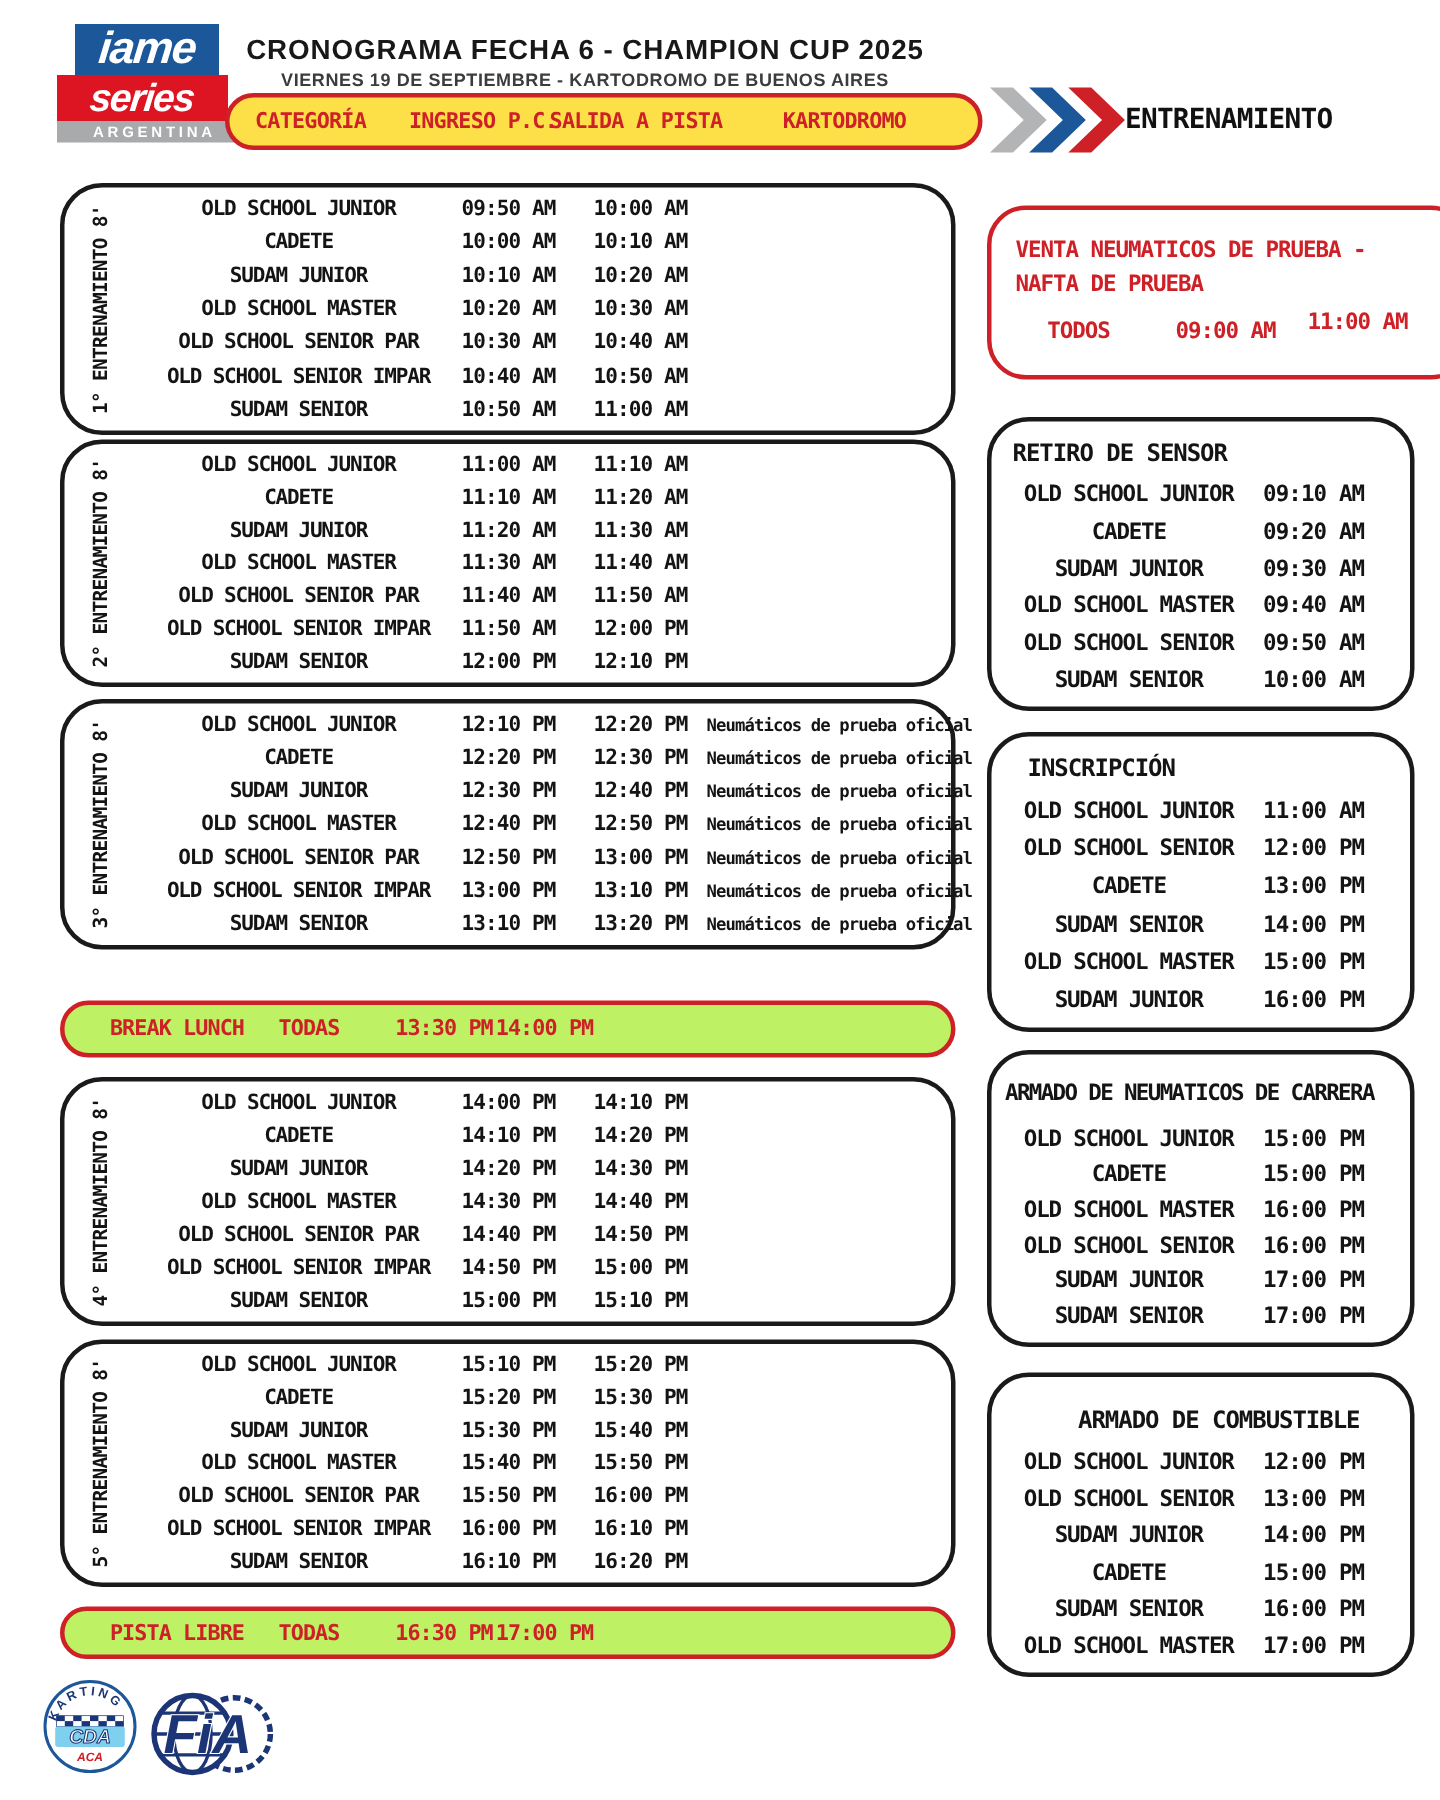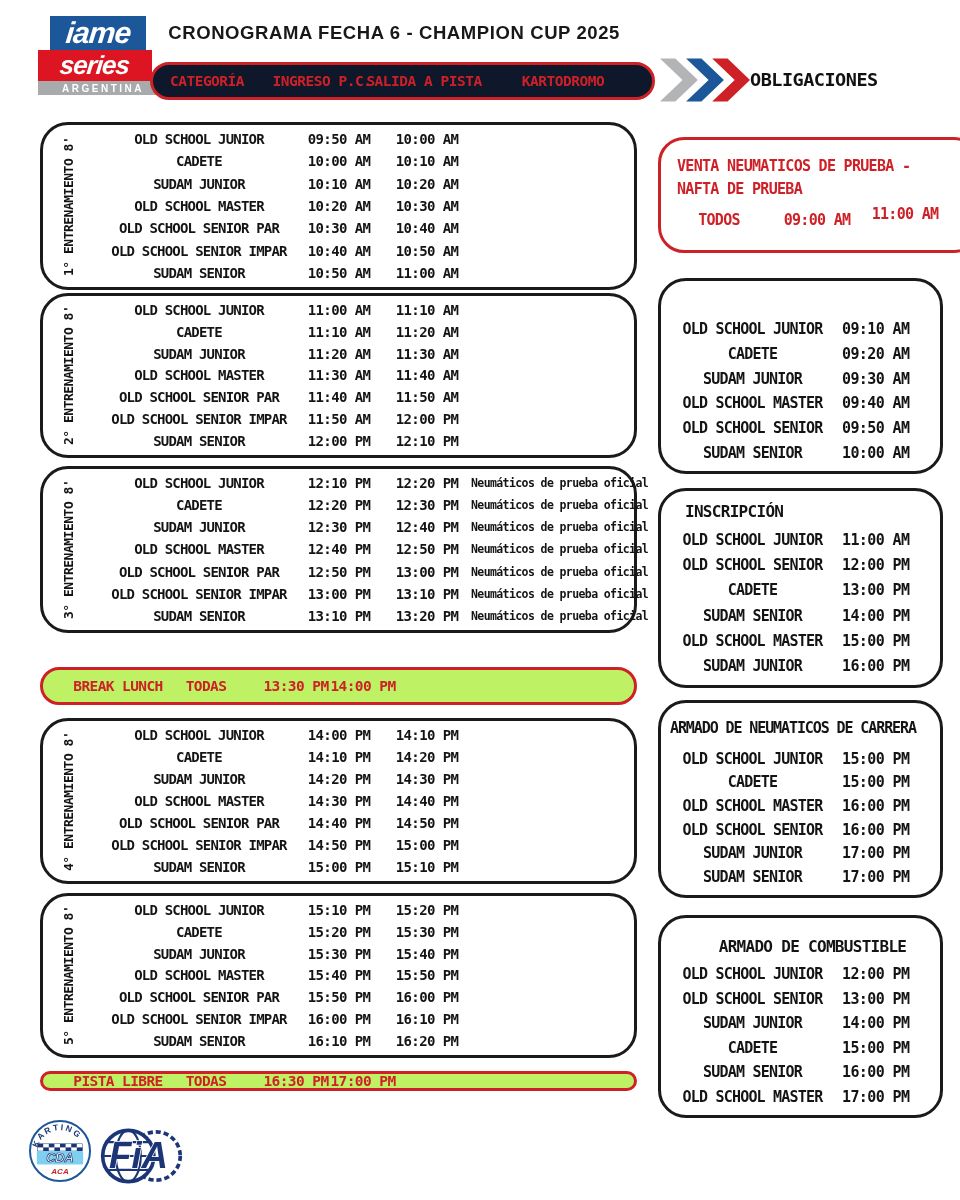--- a/index.html
+++ b/index.html
@@ -15,27 +15,27 @@
   .logo .l-blue{margin-left:10px;width:100px;height:38px;background:var(--blue);
     display:flex;align-items:center;justify-content:center;border:2px solid #fff;}
   .logo .l-blue span{color:#fff;font:italic 800 30px "Liberation Sans",sans-serif;letter-spacing:-1px;transform:skewX(-6deg);}
   .logo .l-red{width:114px;height:31px;background:var(--logo-red);margin-top:-2px;
     display:flex;align-items:center;justify-content:center;}
   .logo .l-red span{color:#fff;font:italic 800 26px "Liberation Sans",sans-serif;letter-spacing:-1px;transform:skewX(-6deg);}
   .logo .l-gray{width:130px;height:14px;background:var(--logo-gray);margin:0 auto;
     display:flex;align-items:center;justify-content:center;}
   .logo .l-gray span{color:#fff;font:800 10px "Liberation Sans",sans-serif;letter-spacing:2.5px;}
 
-  .title{position:absolute;left:160px;top:22px;width:460px;text-align:right;
+  .title{position:absolute;left:160px;top:22px;width:460px;text-align:center;
     font:800 18.5px "Liberation Sans",sans-serif;letter-spacing:.6px;color:#181818;}
   .subtitle{position:absolute;left:160px;top:46px;width:460px;text-align:center;
     font:600 12px "Liberation Sans",sans-serif;letter-spacing:.4px;color:#3c3c3c;}
 
   .colpill{position:absolute;left:150px;top:62px;width:505px;height:38px;
-    border:3.5px solid var(--red);border-radius:21px;background:#0f172a;}
+    border:3.5px solid var(--red);border-radius:21px;background:#fde047;}
   .colpill span{position:absolute;top:50%;transform:translate(-50%,-50%);
     font:700 14.5px "DejaVu Sans Mono",monospace;color:var(--red);letter-spacing:-.5px;white-space:nowrap;}
   .colpill span:nth-child(1){left:54px;}
   .colpill span:nth-child(2){left:169px;}
   .colpill span:nth-child(3){left:271px;}
   .colpill span:nth-child(4){left:410px;}
 
   .chevrons{position:absolute;left:660px;top:58px;width:90px;height:44px;}
   .obligaciones{position:absolute;left:750px;top:69px;font:800 18.5px "DejaVu Sans Mono",monospace;
     letter-spacing:-.5px;color:#111;white-space:nowrap;}
@@ -51,21 +51,21 @@
     font:700 13px "DejaVu Sans Mono",monospace;letter-spacing:-.5px;white-space:nowrap;}
   .session .rows{position:absolute;left:60px;right:6px;top:3px;bottom:3px;
     display:flex;flex-direction:column;justify-content:space-around;}
   .session .row{display:grid;grid-template-columns:192px 88px 88px 1fr;align-items:center;}
   .session .category-cell{text-align:center;font:700 14px "DejaVu Sans Mono",monospace;letter-spacing:-.8px;white-space:nowrap;}
   .session .ingreso-time,.session .salida-time{text-align:center;font:700 14px "DejaVu Sans Mono",monospace;letter-spacing:-.6px;white-space:nowrap;}
   .session .actividad-cell{text-align:center;font:700 11.5px "DejaVu Sans Mono",monospace;letter-spacing:-.6px;white-space:nowrap;}
 
   
   .pill{position:absolute;left:40px;width:597px;border:3.5px solid var(--red);border-radius:20px;background:#bef264;}
-  #break1{top:667px;height:38px;} #break2{top:1071px;height:20px;}
+  #break1{top:667px;height:38px;} #break2{top:1071px;height:35px;}
   .pill span{position:absolute;top:50%;transform:translate(-50%,-50%);
     font:700 14.5px "DejaVu Sans Mono",monospace;color:var(--red);letter-spacing:-.6px;white-space:nowrap;}
   .pill span:nth-child(1){left:75px;}
   .pill span:nth-child(2){left:163px;}
   .pill span:nth-child(3){left:253px;}
   .pill span:nth-child(4){left:320px;}
 
   
   .venta{position:absolute;left:658px;top:137px;width:322px;height:116px;
     border:3.5px solid var(--red);border-radius:26px;background:#fff;color:var(--red);padding:15px 16px 13px;}
@@ -106,34 +106,35 @@
       </div>
     <div class="l-red">
         <span>series</span>
       </div>
     <div class="l-gray">
         <span>ARGENTINA</span>
       </div>
   </div>
 
   <div class="title">CRONOGRAMA FECHA 6 - CHAMPION CUP 2025</div>
+  <div class="subtitle">VIERNES 19 DE SEPTIEMBRE - KARTODROMO DE BUENOS AIRES</div>
 
   <div class="colpill">
     <span>CATEGORÍA</span>
     <span>INGRESO P.C.</span>
     <span>SALIDA A PISTA</span>
     <span>KARTODROMO</span>
   </div>
 
   <svg class="chevrons" viewBox="0 0 100 48">
     <polygon points="0,0 17,0 42,24 17,48 0,48 25,24" fill="#b3b4b6"></polygon>
     <polygon points="29,0 46,0 71,24 46,48 29,48 54,24" fill="#1c5799"></polygon>
     <polygon points="58,0 75,0 100,24 75,48 58,48 83,24" fill="#ce2127"></polygon>
   </svg>
-  <div class="obligaciones">OBLIGACIONES</div>
+  <div class="obligaciones">ENTRENAMIENTO</div>
 
   <section class="box session" id="s1">
     <div class="vlabel">1° ENTRENAMIENTO 8'</div>
     <div class="rows">
         <div class="row">
           <span class="category-cell">OLD SCHOOL JUNIOR</span>
           <span class="ingreso-time">09:50 AM</span>
           <span class="salida-time">10:00 AM</span>
           <span class="actividad-cell"></span>
         </div>
@@ -383,20 +384,21 @@
     <div class="vt">VENTA NEUMATICOS DE PRUEBA -</div>
     <div class="vt">NAFTA DE PRUEBA</div>
     <div class="vrow">
       <span>TODOS</span>
       <span>09:00 AM</span>
       <span>11:00 AM</span>
     </div>
   </section>
 
   <section class="box obox" id="r-sensor">
+    <h3>RETIRO DE SENSOR</h3>
     <div class="rows">
         <div class="row">
           <span class="category-cell">OLD SCHOOL JUNIOR</span>
           <span class="time-cell">09:10 AM</span>
         </div>
         <div class="row">
           <span class="category-cell">CADETE</span>
           <span class="time-cell">09:20 AM</span>
         </div>
         <div class="row">

